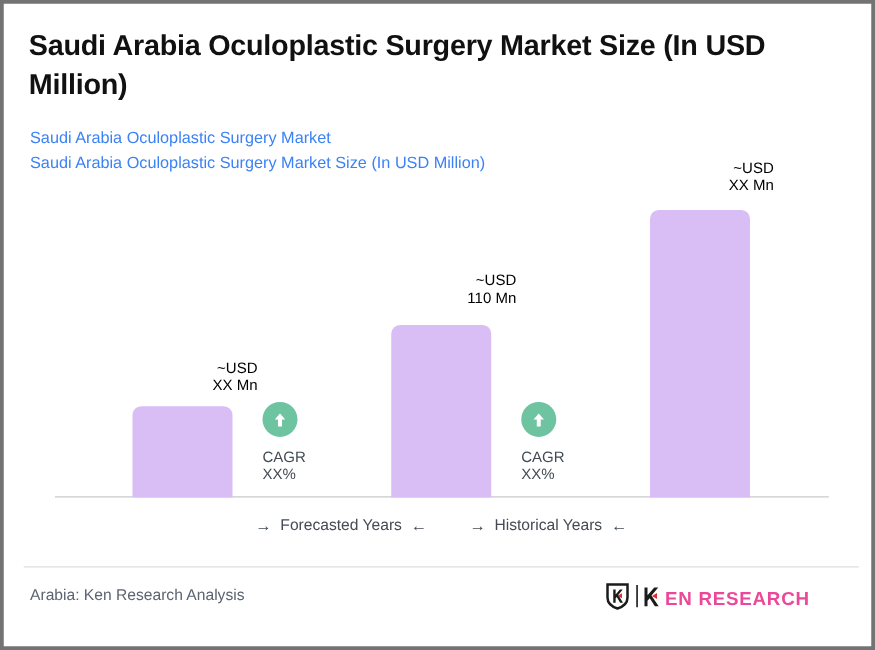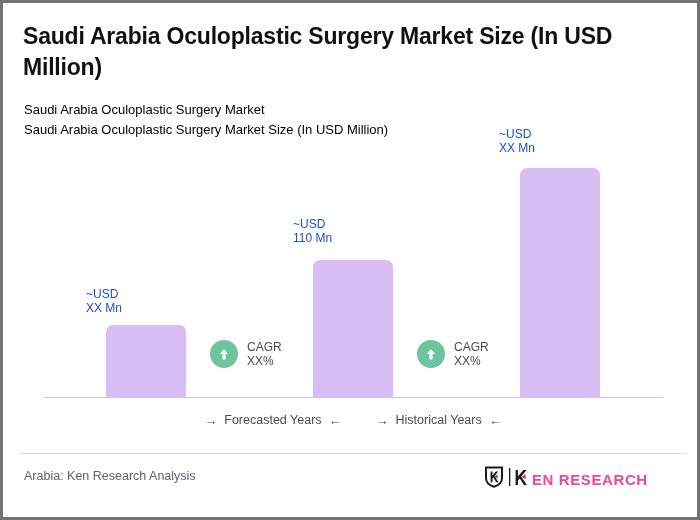--- a/index.html
+++ b/index.html
@@ -35,21 +35,21 @@
   }
   .subtitle-block {
     position: absolute;
     left: 21px;
     top: 97px;
     width: 620px;
   }
   .subtitle-line {
     font-size: 13px;
     line-height: 20px;
-    color: #000000;
+    color: #3b82f6;
     white-space: nowrap;
   }
 
   
   .plot {
     position: absolute;
     left: 0;
     top: 0;
     width: 700px;
     height: 440px;
@@ -68,35 +68,36 @@
     background: #d9bdf5;
     border-radius: 7px 7px 0 0;
   }
   .bar-1 { left: 103px; top: 322px; height: 73px; }
   .bar-2 { left: 310px; top: 257px; height: 138px; }
   .bar-3 { left: 517px; top: 165px; height: 230px; }
 
   .bar-label {
     position: absolute;
     width: 120px;
-    text-align: left;
+    text-align: right;
     font-size: 12px;
     line-height: 14px;
-    color: #1d4ed8;
+    color: #000000;
   }
   .bar-label-1 { left: 83px; top: 284px; }
   .bar-label-2 { left: 290px; top: 214px; }
   .bar-label-3 { left: 496px; top: 124px; }
 
   
   .cagr {
     position: absolute;
     display: flex;
     align-items: flex-start;
     gap: 9px;
+    flex-direction: column;
   }
   .cagr-1 { left: 207px; top: 351px; transform: translateY(-50%); }
   .cagr-2 { left: 414px; top: 351px; transform: translateY(-50%); }
   .cagr-circle {
     width: 28px;
     height: 28px;
     border-radius: 50%;
     background: #6ec3a0;
     display: flex;
     align-items: center;

